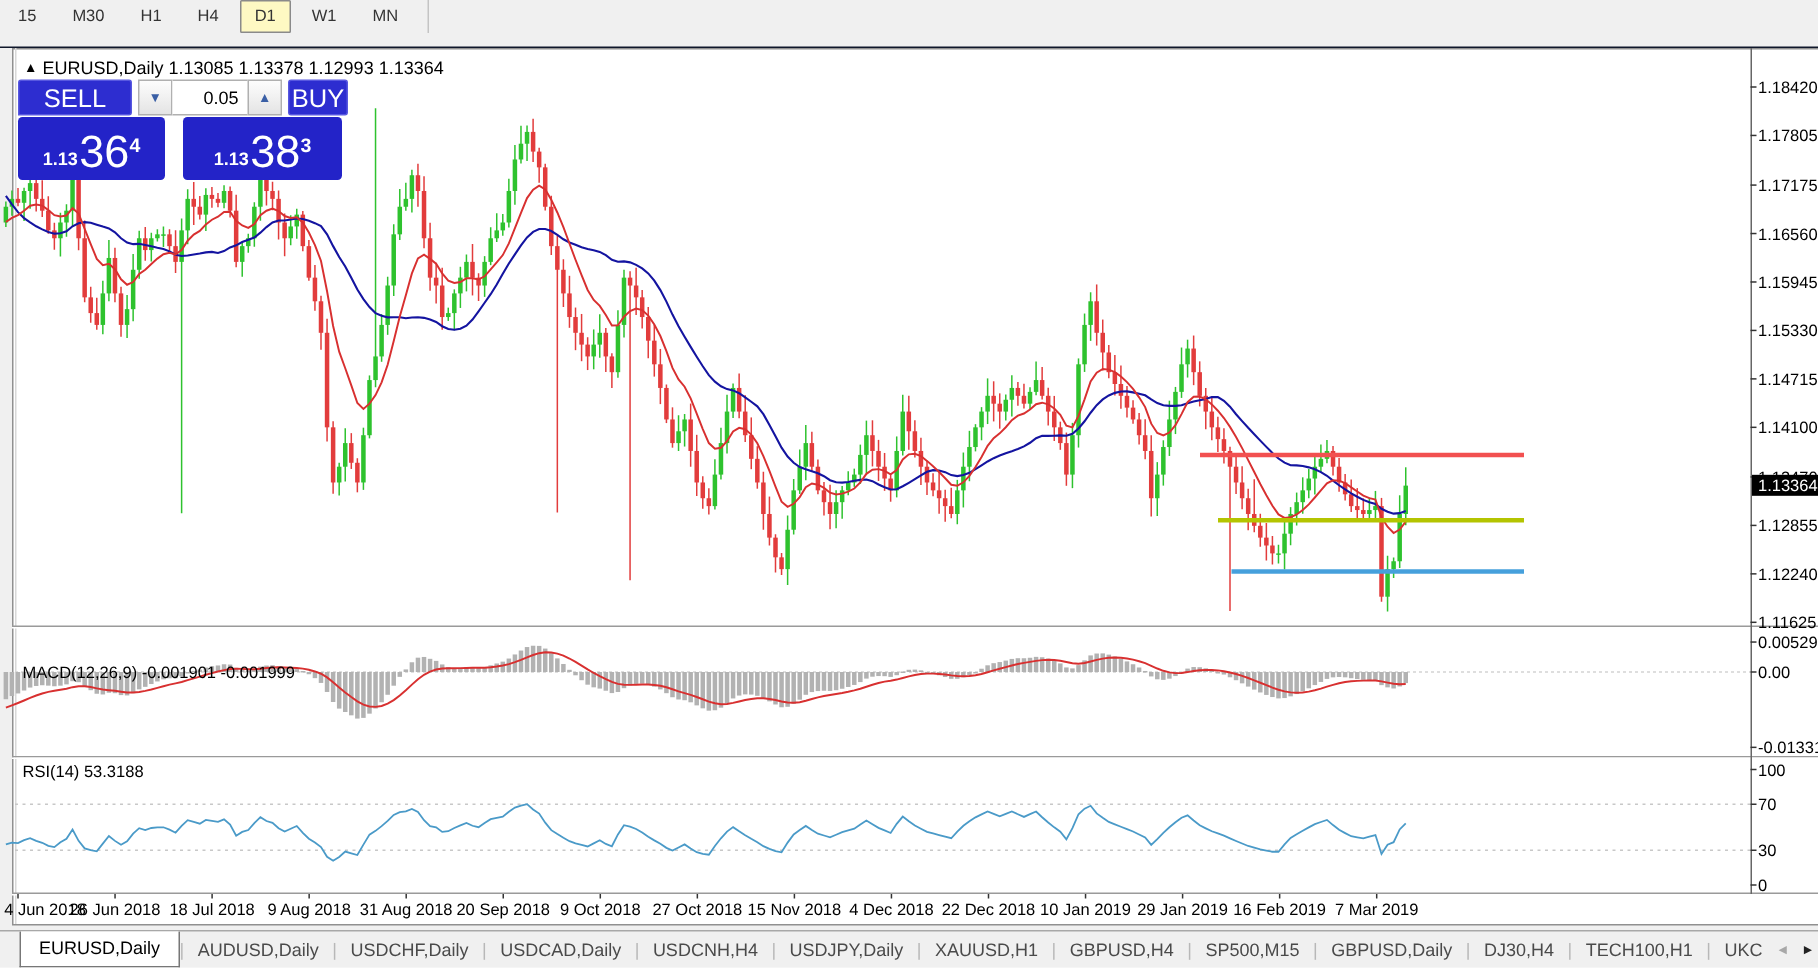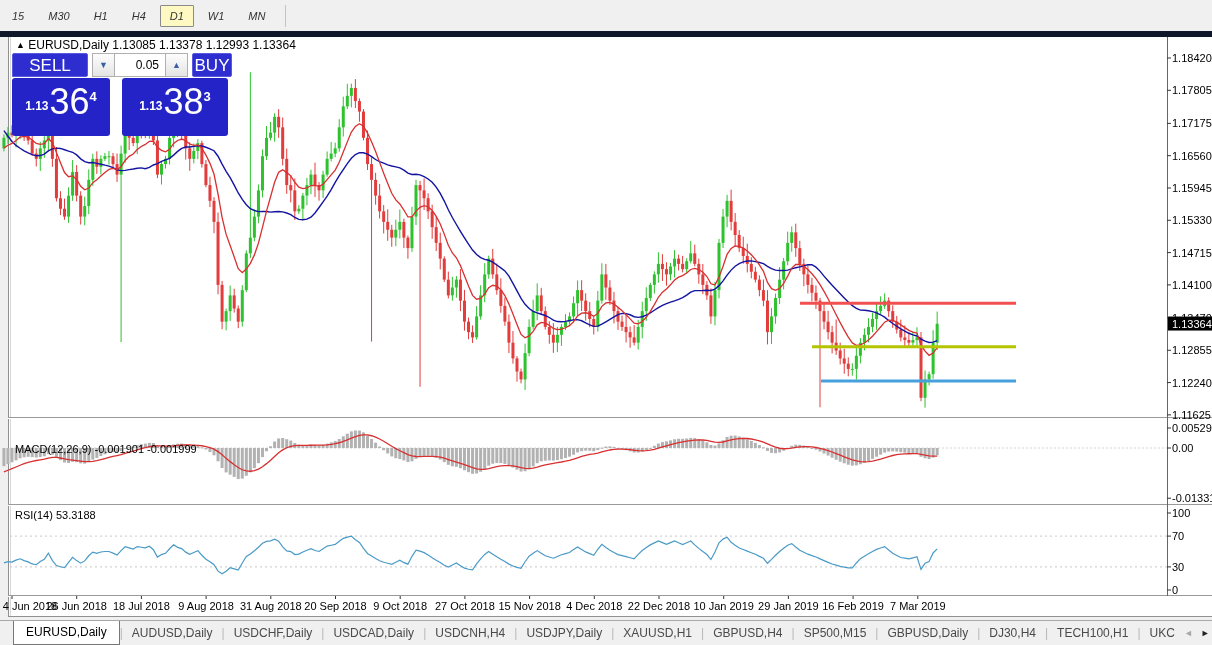--- a/index.html
+++ b/index.html
@@ -3,22 +3,22 @@
 <meta charset="utf-8">
 <style>
   html,body{margin:0;padding:0;}
   body{
     width:1212px;height:645px;position:relative;overflow:hidden;
     background:#f0f0f0;font-family:"Liberation Sans",sans-serif;
   }
   
   #toolbar{
     position:absolute;top:0;left:0;width:1212px;height:31px;
-    background:#f0f0f0;border-bottom:6px solid #0f172a;
-    display:flex;align-items:center;font-style:italic;
+    background:#f0f0f0;border-bottom:1px solid #0f172a;
+    display:flex;align-items:flex-start;
   }
   .tf-btn{
     font-size:11px;color:#333;padding:4px 9px;margin:0 2px;
     border:1px solid transparent;border-radius:1px;cursor:default;
   }
   .tf-btn.selected{border:1px solid #8a8a8a;background:#fef9c3;}
   .tf-sep{width:1px;height:22px;background:#c4c4c4;margin:0 8px;}
   
   #chart-title{
     position:absolute;left:16px;top:38px;font-size:12px;color:#000;
@@ -42,26 +42,26 @@
   .spin.down{margin-left:4px;}
   #lot-input{
     width:44px;border:1px solid #b0b0b0;border-left:none;border-right:none;
     font-size:12px;text-align:right;padding:0 6px 0 0;outline:none;
     font-family:"Liberation Sans",sans-serif;
   }
   #trade .row2{display:flex;margin-top:1px;}
   .price-panel{
     background:#2323c8;color:#fff;border-radius:3px;height:38px;
     display:flex;align-items:flex-end;justify-content:center;
-    padding-bottom:20px;
+    padding-bottom:4px;
   }
   #sell-panel{width:98px;}
   #buy-panel{width:106px;margin-left:12px;}
   .pp-small{font-size:12px;font-weight:bold;margin:0 1px 3px 0;}
-  .pp-big{font-size:36px;line-height:28px;}
+  .pp-big{font-size:30px;line-height:28px;}
   .pp-sup{font-size:13px;font-weight:bold;position:relative;top:-12px;}
   
   .ind-label{position:absolute;font-size:11px;color:#000;z-index:5;white-space:nowrap;}
   #macd-label{left:15px;top:443px;}
   #rsi-label{left:15px;top:509px;}
   
   #tabbar{
     position:absolute;left:0;bottom:0;width:1212px;height:24px;
     background:#f0f0f0;border-top:1px solid #a8a8a8;
     display:flex;align-items:center;font-size:12px;color:#4a4a4a;

